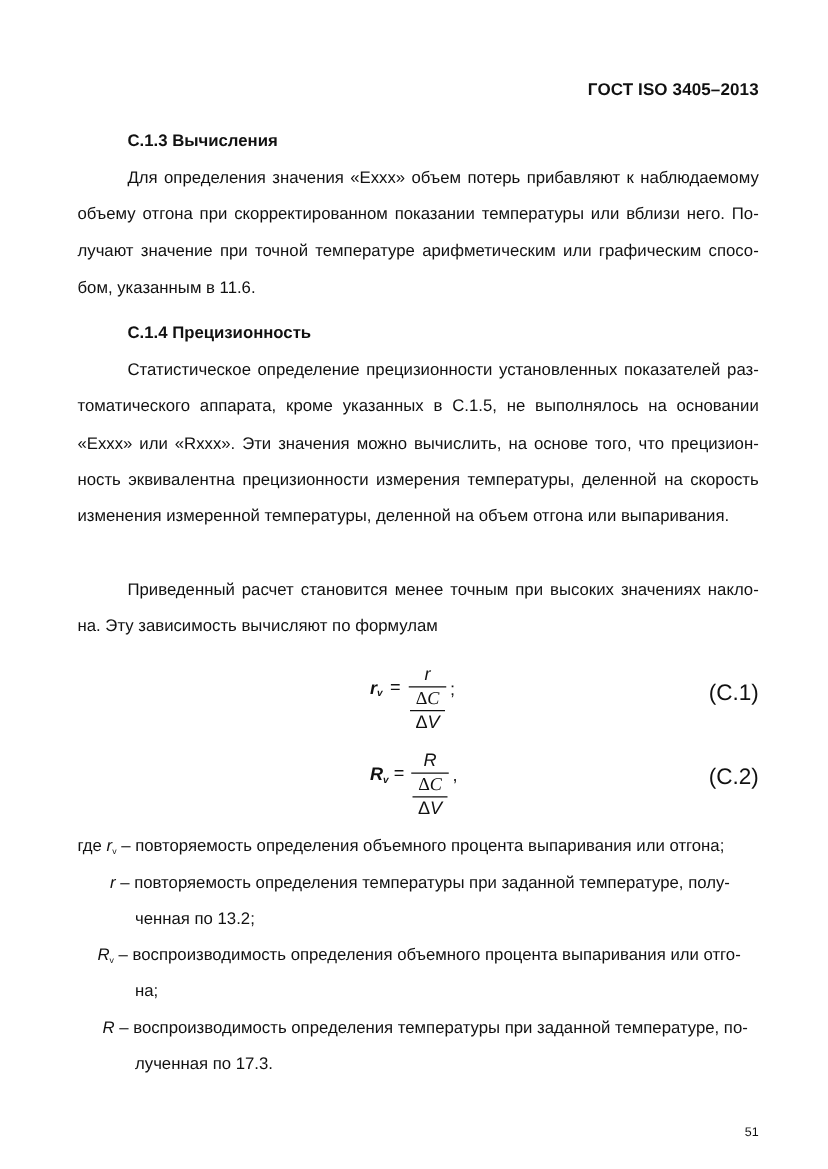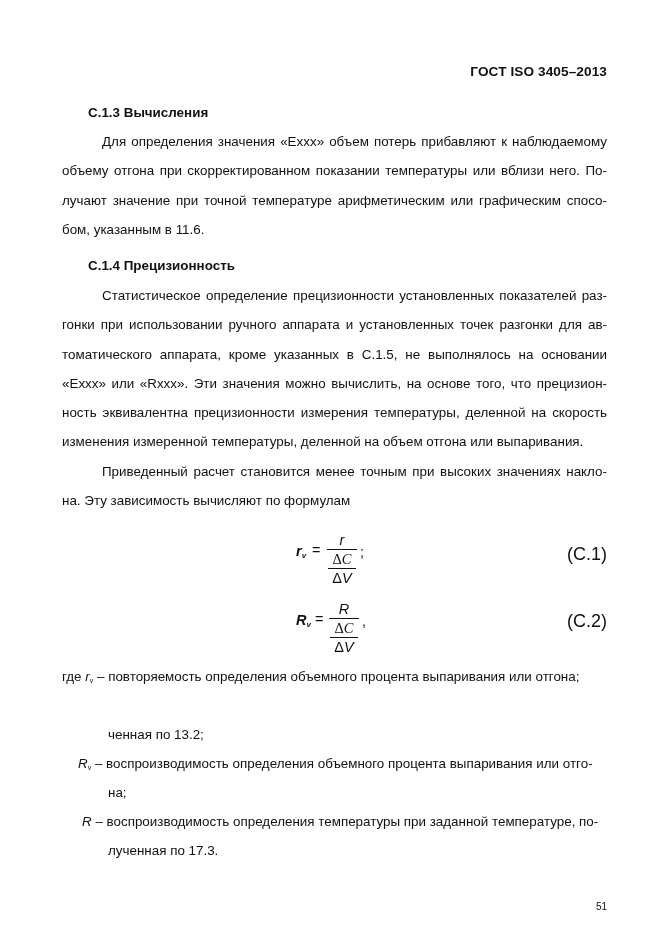--- a/index.html
+++ b/index.html
@@ -26,21 +26,21 @@
     .header-code {
       position: absolute;
       top: 39px;
       right: 55px;
       font-weight: bold;
       font-size: 13.6px;
       letter-spacing: 0.1px;
     }
     .section-heading {
       position: absolute;
-      left: 88px;
+      left: 102px;
       font-weight: bold;
       font-size: 13.4px;
     }
     .para {
       position: absolute;
       left: 62px;
       width: 545px;
       line-height: 29.3px;
       text-align: justify;
     }
@@ -164,21 +164,20 @@
     <span class="line indent">Для определения значения «Exxx» объем потерь прибавляют к наблюдаемому</span>
     <span class="line">объему отгона при скорректированном показании температуры или вблизи него. По-</span>
     <span class="line">лучают значение при точной температуре арифметическим или графическим спосо-</span>
     <span class="line last">бом, указанным в 11.6.</span>
   </div>
 
   <div class="section-heading" style="top:233px;">С.1.4 Прецизионность</div>
 
   <div class="para" style="top:256px;">
     <span class="line indent">Статистическое определение прецизионности установленных показателей раз-</span>
-    <span class="line">гонки  при использовании ручного аппарата и установленных точек разгонки для ав-</span>
     <span class="line">томатического аппарата, кроме указанных в С.1.5, не выполнялось на основании</span>
     <span class="line">«Exxx» или «Rxxx». Эти значения можно вычислить, на основе того, что прецизион-</span>
     <span class="line">ность  эквивалентна  прецизионности  измерения температуры, деленной на скорость</span>
     <span class="line last">изменения измеренной  температуры, деленной  на объем отгона или выпаривания.</span>
   </div>
 
   <div class="para" style="top:432px;">
     <span class="line indent">Приведенный расчет становится менее точным  при высоких значениях накло-</span>
     <span class="line last">на. Эту зависимость вычисляют по формулам</span>
   </div>
@@ -209,20 +208,23 @@
     </span>
     <span class="punct" style="left:66px;">,</span>
   </div>
   <div class="formula-number" style="top:586px;">(С.2)</div>
 
   <div class="def-line" style="top:644px; left:62px;">
     <span>где</span>
     <span class="sym"><span>r</span><sub>v</sub></span><span style="white-space:pre;"> – </span><span>повторяемость определения объемного процента выпаривания или отгона;</span>
   </div>
 
+  <div class="def-line" style="top:673px; left:88px;">
+    <span class="sym"><span>r</span></span><span style="white-space:pre;"> – </span><span>повторяемость определения температуры при заданной температуре, полу-</span>
+  </div>
   <div class="def-line" style="top:702px; left:108px;text-align:right;">ченная по 13.2;</div>
 
   <div class="def-line" style="top:731px; left:78px;">
     <span class="sym"><span>R</span><sub>v</sub></span><span style="white-space:pre;"> – </span><span>воспроизводимость определения объемного процента выпаривания или отго-</span>
   </div>
   <div class="def-line" style="top:760px; left:108px;">на;</div>
 
   <div class="def-line" style="top:789px; left:82px;">
     <span class="sym"><span>R</span></span><span style="white-space:pre;"> – </span><span>воспроизводимость определения температуры при заданной температуре, по-</span>
   </div>

